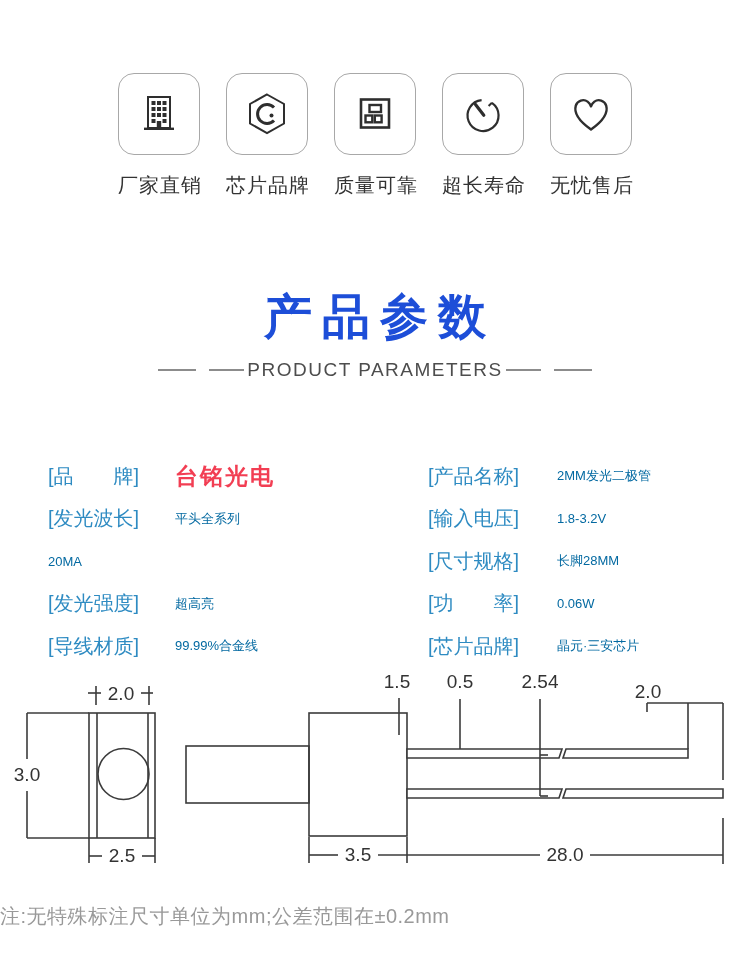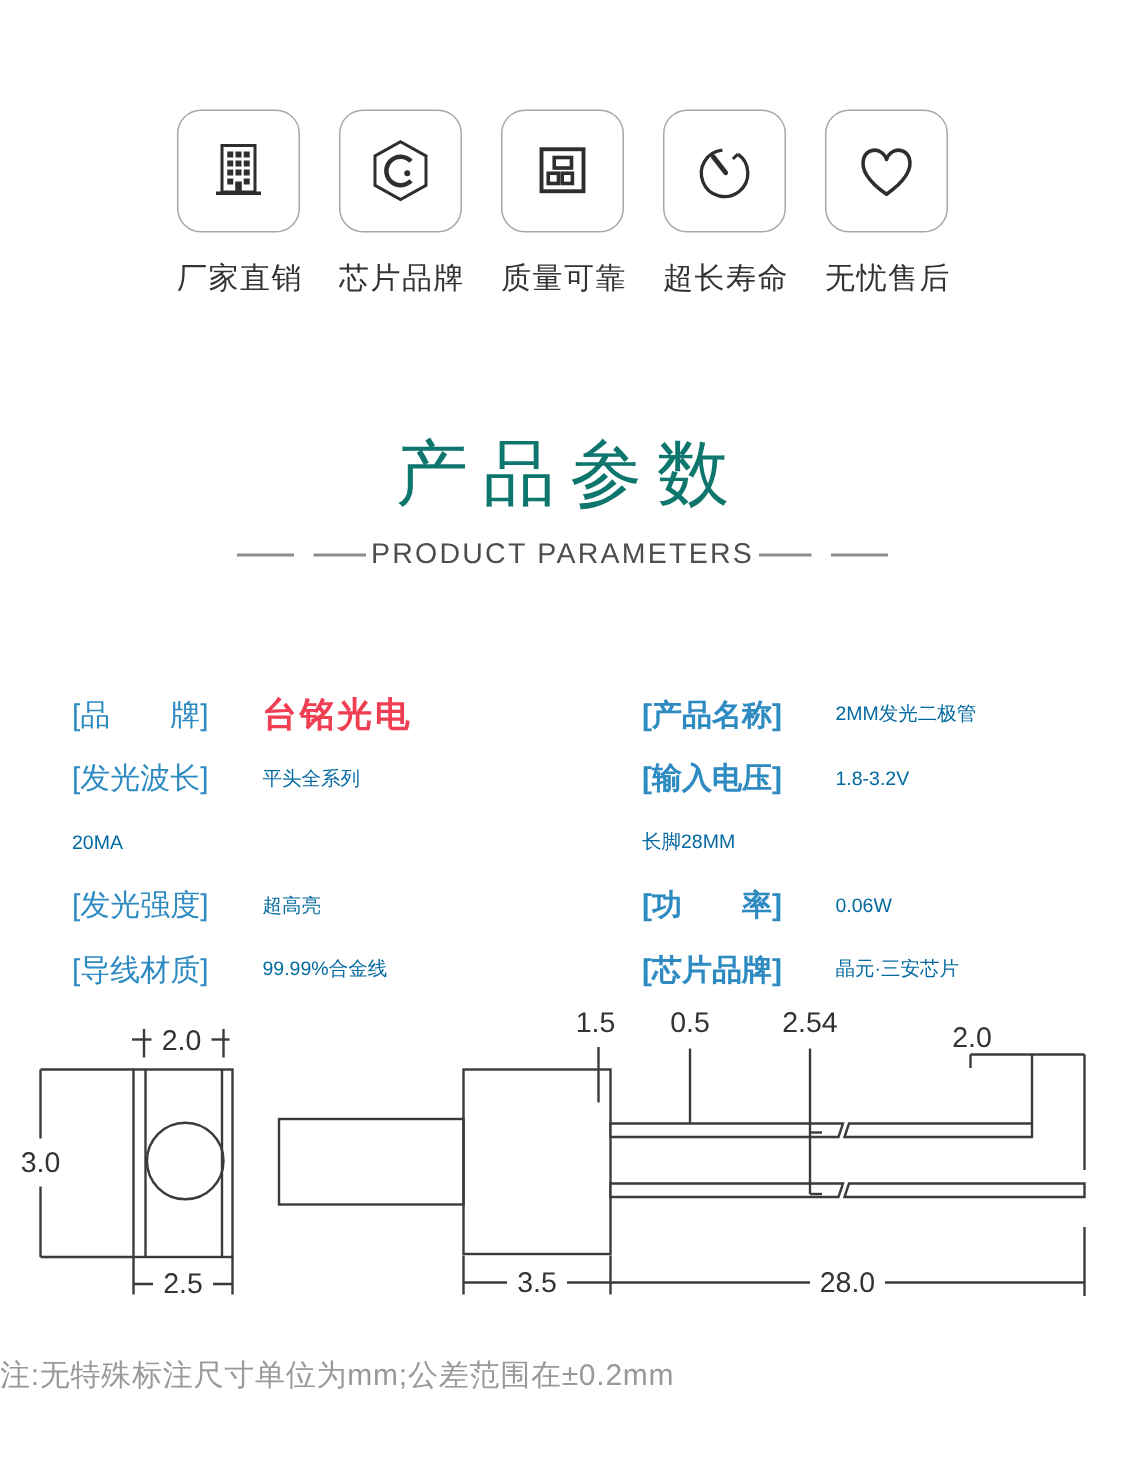--- a/index.html
+++ b/index.html
@@ -8,35 +8,35 @@
   .page { position:relative; width:750px; height:973px; background:#ffffff; overflow:hidden; }
 
   
   .features { position:absolute; top:73px; left:0; width:750px; display:flex; justify-content:center; gap:26px; }
   .feature { width:82px; text-align:center; }
   .feature-box { width:82px; height:82px; border:1.5px solid #a8a8a8; border-radius:16px; display:flex; align-items:center; justify-content:center; background:#fff; }
   .feature-label { margin-top:17px; font-size:20px; color:#333; letter-spacing:1px; white-space:nowrap; }
 
   
   .title-block { position:absolute; top:289px; left:0; width:750px; text-align:center; }
-  .title-block h1 { font-size:48px; font-weight:400; color:#0f766e; letter-spacing:10px; padding-left:10px; line-height:1.15; }
+  .title-block h1 { font-size:48px; font-weight:700; color:#1d4ed8; letter-spacing:10px; padding-left:10px; line-height:1.15; }
   .subtitle { margin-top:15px; display:flex; align-items:center; justify-content:center; }
   .subtitle .dash { height:2px; background:#8c8c8c; display:inline-block; }
   .subtitle .d-long { width:38px; } .subtitle .d-short { width:35px; }
   .subtitle .gap { width:13px; display:inline-block; }
   .sub-text { font-size:19px; color:#4d4d4d; letter-spacing:1.5px; margin:0 3px; }
 
   
   .specs { position:absolute; top:455px; }
   .specs-left { left:48px; }
   .specs-right { left:428px; }
   .spec-row { height:42.5px; display:flex; align-items:center; }
   .spec-label { color:#2e8bc2; font-size:20px; flex:0 0 auto; }
   .specs-left .spec-label { width:127px; }
-  .specs-right .spec-label { width:129px;font-weight:bold; }
+  .specs-right .spec-label { width:129px; }
   .spec-value { color:#0369a1; font-size:13px; white-space:nowrap; }
   .spec-value.brand { color:#f23e53; font-weight:700; font-size:23px; letter-spacing:2px; }
 
   
   .drawing { position:absolute; top:660px; left:0; }
   .drawing line, .drawing rect, .drawing circle, .drawing path, .drawing polyline { stroke:#3b3b3b; stroke-width:1.6; fill:none; }
   .drawing .lead { fill:#ffffff; }
   .drawing text { fill:#333; font-size:19px; font-family:"Liberation Sans","DejaVu Sans",sans-serif; stroke:none; }
 
   
@@ -156,20 +156,21 @@
   <div class="specs specs-right">
     <div class="spec-row">
       <span class="spec-label">[产品名称]</span>
       <span class="spec-value">2MM发光二极管</span>
     </div>
     <div class="spec-row">
       <span class="spec-label">[输入电压]</span>
       <span class="spec-value">1.8-3.2V</span>
     </div>
     <div class="spec-row">
+      <span class="spec-label">[尺寸规格]</span>
       <span class="spec-value">长脚28MM</span>
     </div>
     <div class="spec-row">
       <span class="spec-label">[功　　率]</span>
       <span class="spec-value">0.06W</span>
     </div>
     <div class="spec-row">
       <span class="spec-label">[芯片品牌]</span>
       <span class="spec-value">晶元·三安芯片</span>
     </div>

